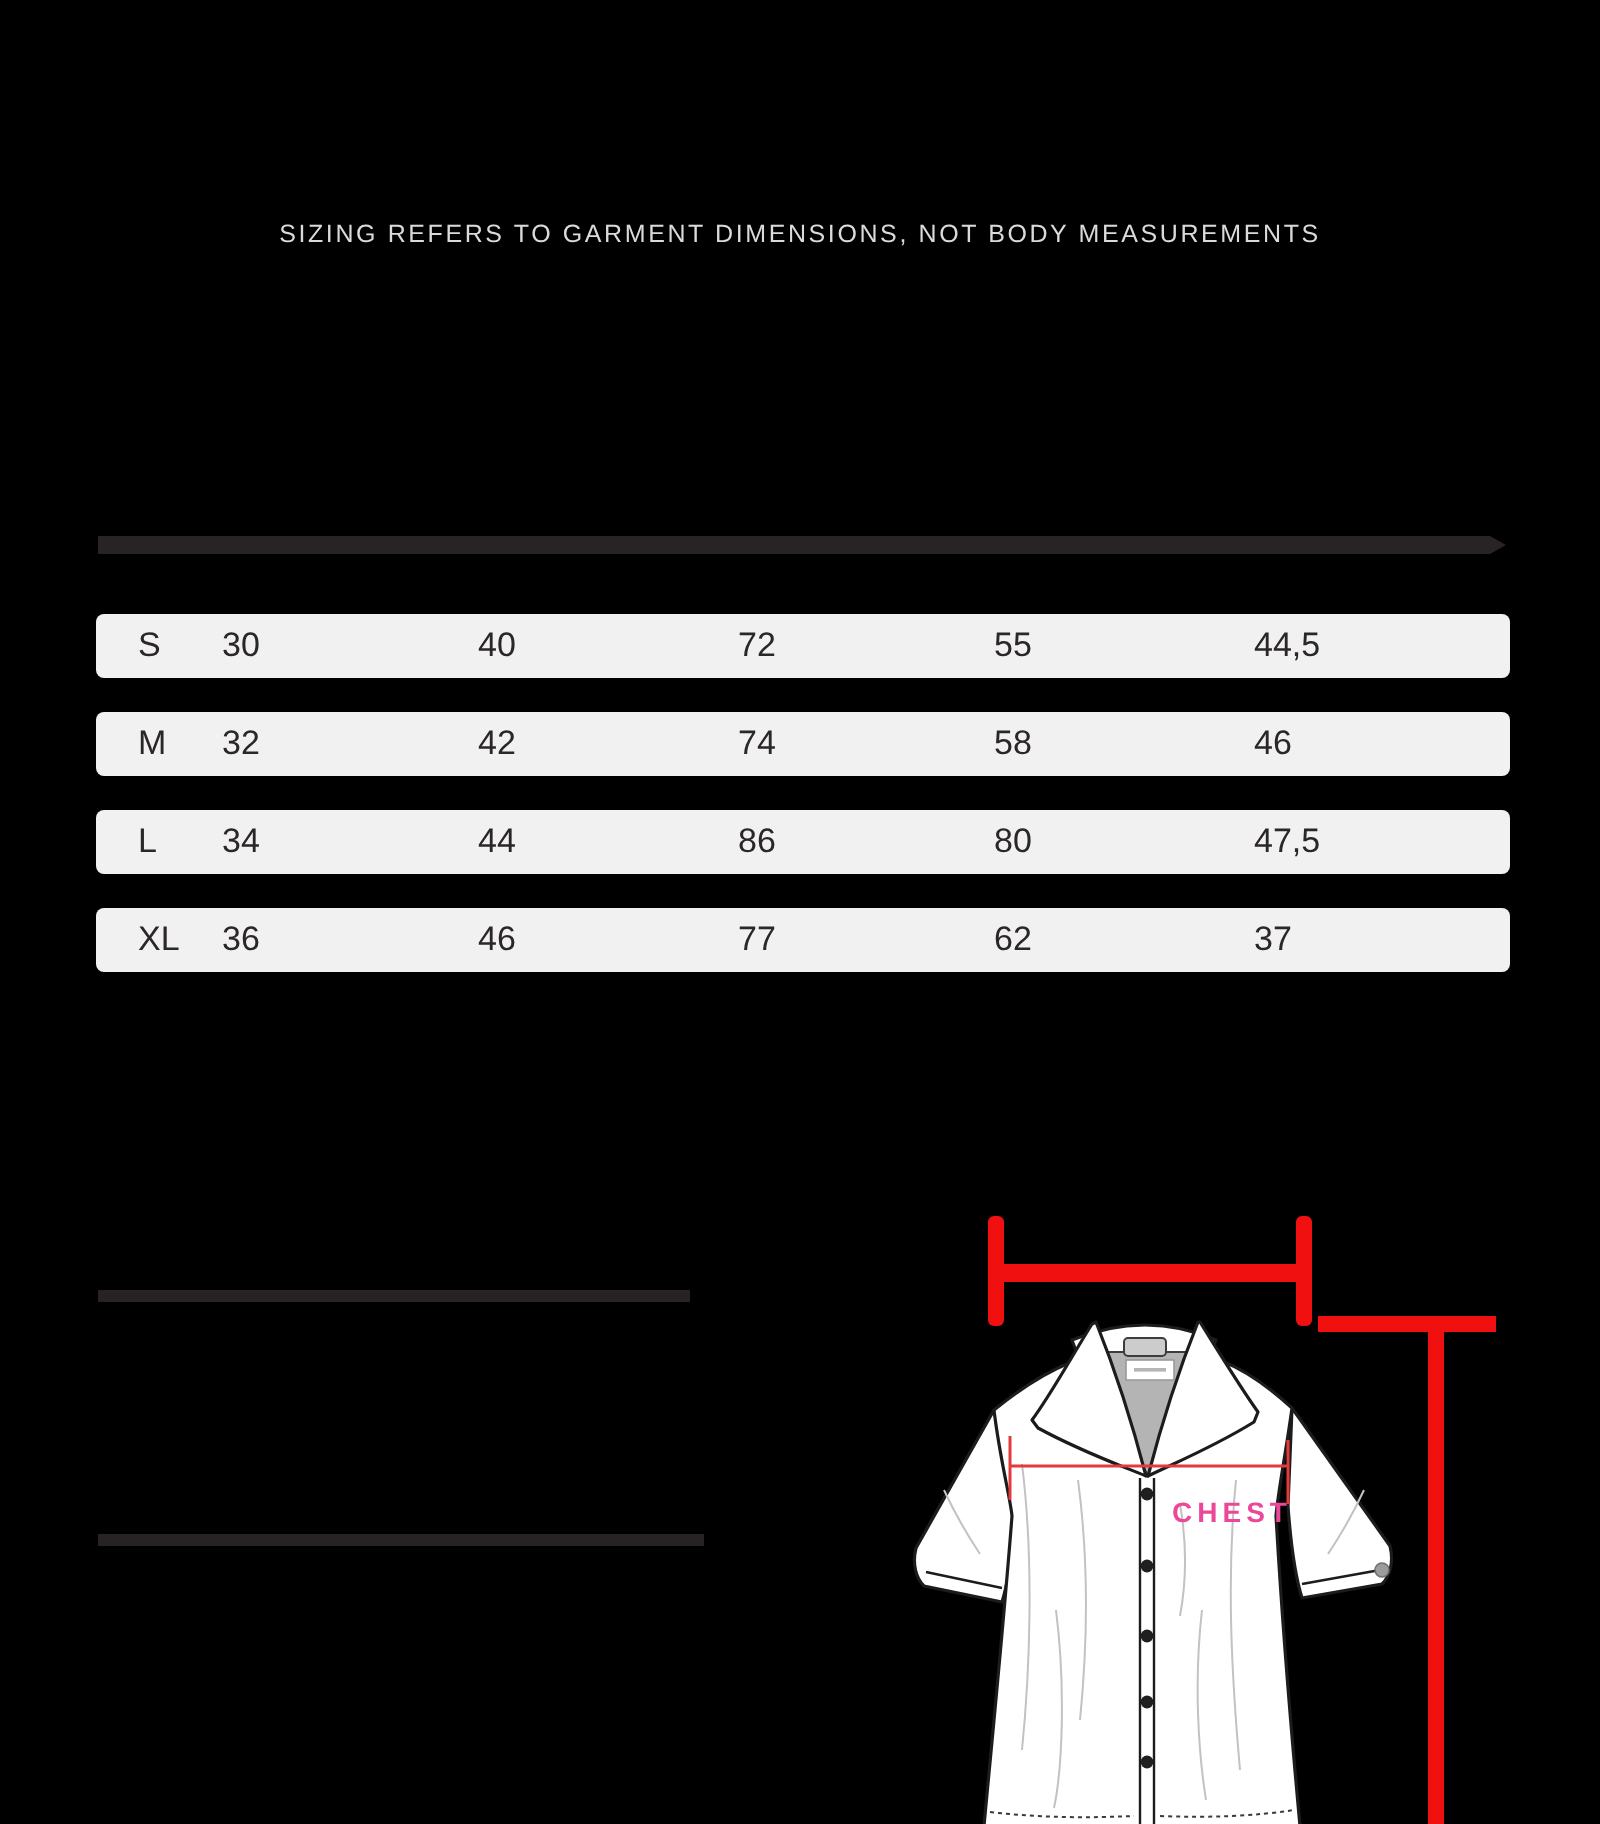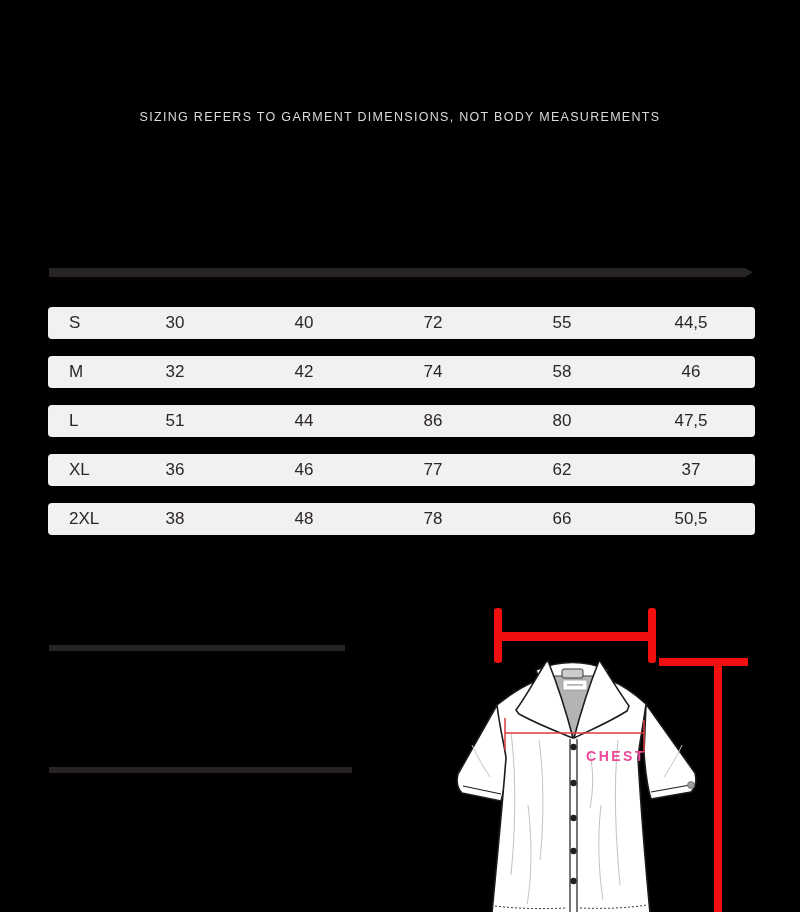--- a/index.html
+++ b/index.html
@@ -21,21 +21,21 @@
   }
 
   .size-table { position:absolute; left:48px; top:267px; width:707px; }
   .row {
     display:grid;
     grid-template-columns:63px 128px 130px 128px 130px 128px;
     align-items:center;
     height:32px; background:#f2f1f1; border-radius:4px;
     margin-bottom:17px; color:#2b2627; font-size:17px;
   }
-  .cell { text-align:center; }
+  .cell { }
   .cell.size { text-align:left; padding-left:21px; }
 
   .divider-bar { position:absolute; height:6px; background:#272223; }
   .bar-a { left:49px; top:605px; width:296px; }
   .bar-b { left:49px; top:727px; width:303px; }
 
   .shirt-svg { position:absolute; left:430px; top:558px; }
 
   .chest-label {
     position:absolute; left:616px; top:716px; transform:translate(-50%,-50%);
@@ -67,44 +67,36 @@
       <div class="cell size">M</div>
       <div class="cell">32</div>
       <div class="cell">42</div>
       <div class="cell">74</div>
       <div class="cell">58</div>
       <div class="cell">46</div>
     </div>
 
     <div class="row">
       <div class="cell size">L</div>
-      <div class="cell">51</div>
+      <div class="cell">34</div>
       <div class="cell">44</div>
       <div class="cell">86</div>
       <div class="cell">80</div>
       <div class="cell">47,5</div>
     </div>
 
     <div class="row">
       <div class="cell size">XL</div>
       <div class="cell">36</div>
       <div class="cell">46</div>
       <div class="cell">77</div>
       <div class="cell">62</div>
       <div class="cell">37</div>
     </div>
 
-    <div class="row">
-      <div class="cell size">2XL</div>
-      <div class="cell">38</div>
-      <div class="cell">48</div>
-      <div class="cell">78</div>
-      <div class="cell">66</div>
-      <div class="cell">50,5</div>
-    </div>
 
   </div>
 
   <div class="divider-bar bar-a"></div>
   <div class="divider-bar bar-b"></div>
 
   <svg class="shirt-svg" width="340" height="354" viewBox="430 558 340 354" xmlns="http://www.w3.org/2000/svg">
 
     <g stroke="#1c1c1c" stroke-width="1.6" fill="#ffffff" stroke-linejoin="round">
       <path d="M497,665 L458,734 C456,742 458,749 462,753 L501,761 C505,748 507,728 508,714 Z"></path>

